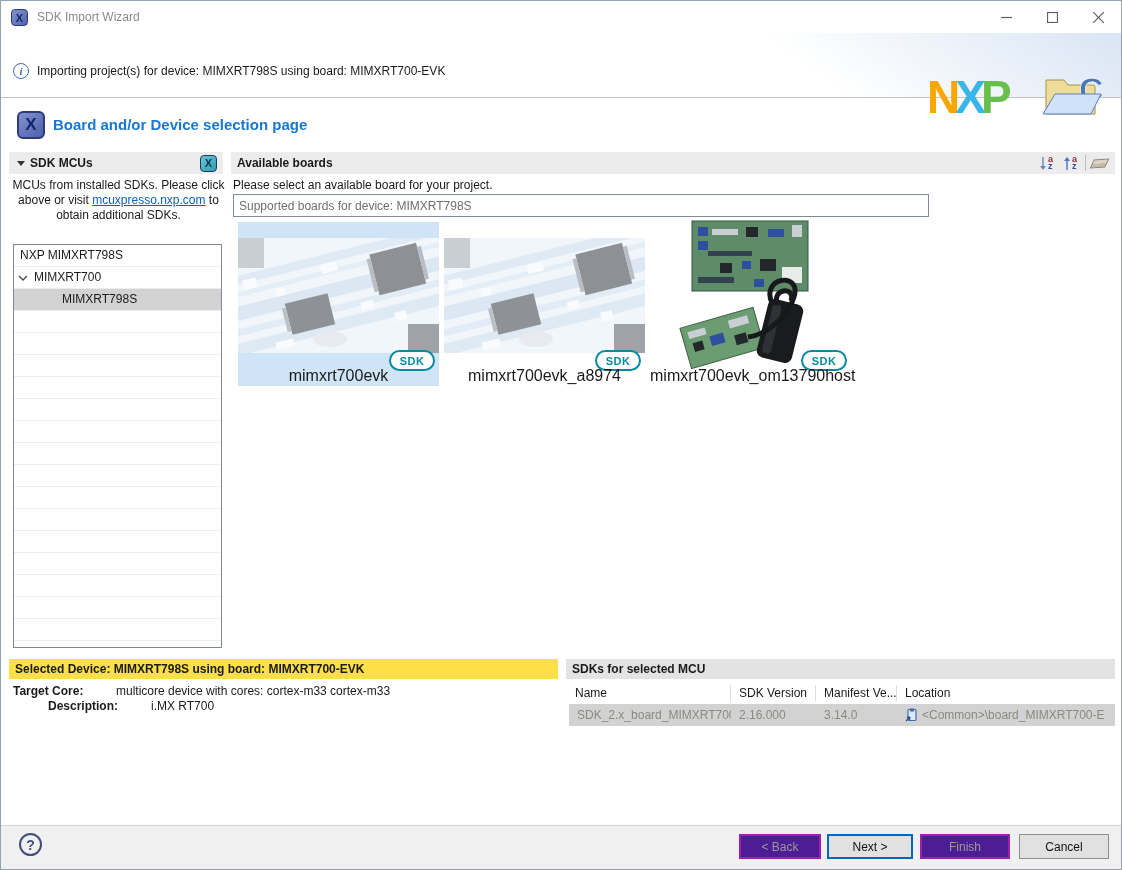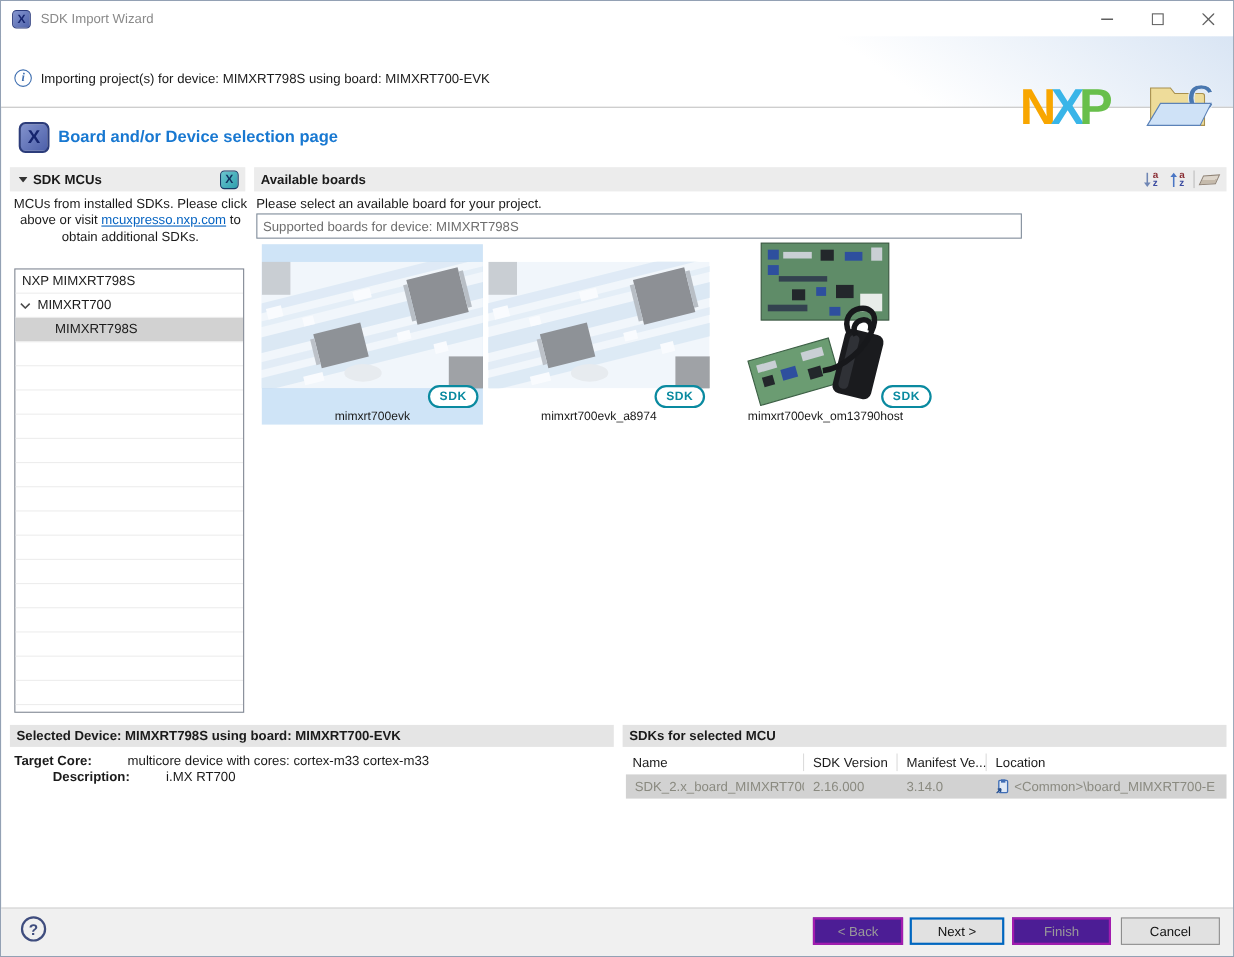--- a/index.html
+++ b/index.html
@@ -46,21 +46,21 @@
   .teal-icon { margin-left:auto; width:17px; height:17px; border-radius:4px;
                background:linear-gradient(135deg,#6cc6cf,#2d9fae); border:1px solid #173a66;
                color:#11305e; font-weight:bold; font-size:11px; display:flex; align-items:center; justify-content:center; }
   .mcu-desc { position:absolute; left:8px; top:177px; width:219px; line-height:15px;text-align:center; }
   .mcu-desc a { color:#0563c1; text-decoration:underline; cursor:pointer; }
   .tree { position:absolute; left:12px; top:243px; width:209px; height:404px; border:1px solid #808793; background:#fff; overflow:hidden; }
   .tree-row { height:22px; line-height:21px; border-bottom:1px solid #ededed; display:flex; align-items:center; white-space:nowrap; }
   .tree-row.lvl0 { padding-left:6px; }
   .tree-row.lvl1 { padding-left:4px; }
   .tree-row.lvl1 .chev { margin-right:6px; flex:none; }
-  .tree-row.lvl2 { padding-left:36px; }
+  .tree-row.lvl2 { padding-left:48px; }
   .tree-row.selected { background:#d2d2d2; }
 
   
   .boards-bar { left:230px; top:151px; width:884px; }
   .board-tools { margin-left:auto; display:flex; align-items:center; gap:6px; padding-right:2px; }
   .sort-btn { display:flex; align-items:center; gap:1px; height:18px; padding:0 2px; }
   .sort-letters { display:flex; flex-direction:column; line-height:7px; font-size:9px; font-weight:bold; }
   .sort-letters .la { color:#8a2d33; }
   .sort-letters .lz { color:#3b4ba0; }
   .tool-sep { width:1px; height:16px; background:#bdbdbd; }
@@ -69,24 +69,24 @@
   .board-filter { position:absolute; left:232px; top:193px; width:696px; height:23px; border:1px solid #7f8b99;
                   padding:0 5px; font-size:12px; color:#6e6e6e; font-family:"Liberation Sans", sans-serif; background:#fff; }
 
   .card { position:absolute; top:221px; width:201px; height:164px; cursor:pointer; }
   .card.selected { background:#cfe4f7; }
   .card .photo { position:absolute; left:0; top:16px; width:201px; height:115px; }
   .card .photo3 { position:absolute; left:0; top:-3px; width:201px; height:150px; }
   .sdk-badge { position:absolute; right:4px; top:128px; width:46px; height:21px; border:2px solid #0a8aa0; border-radius:11px;
                background:#fff; color:#0a8aa0; font-weight:bold; font-size:11px; letter-spacing:0.5px;
                display:flex; align-items:center; justify-content:center; }
-  .card-label { position:absolute; left:0; bottom:1px; width:100%; text-align:center; font-size:11px; color:#1a1a1a; }
-
-  
-  .seldev-bar { left:8px; top:658px; width:549px; height:20px; background:#e5e5e5; }
+  .card-label { position:absolute; left:0; bottom:1px; width:100%; text-align:center; font-size:16px; color:#1a1a1a; }
+
+  
+  .seldev-bar { left:8px; top:658px; width:549px; height:20px; background:#fde047; }
   .seldev-row { position:absolute; left:12px; display:flex; }
   .seldev-row .lbl { font-weight:bold; width:103px; flex:none; }
   .sdks-bar { left:565px; top:658px; width:549px; height:20px; background:#e3e3e3; }
 
   .sdk-table { position:absolute; left:568px; top:681px; width:546px; }
   .thead { display:flex; height:22px; align-items:center; }
   .th { padding-left:8px; border-right:1px solid #dcdcdc; height:16px; line-height:16px; white-space:nowrap; overflow:hidden; }
   .th:first-child { padding-left:6px; }
   .th:last-child { border-right:none; }
   .trow { display:flex; height:22px; align-items:center; background:#d2d2d2; color:#8a8a80; }

